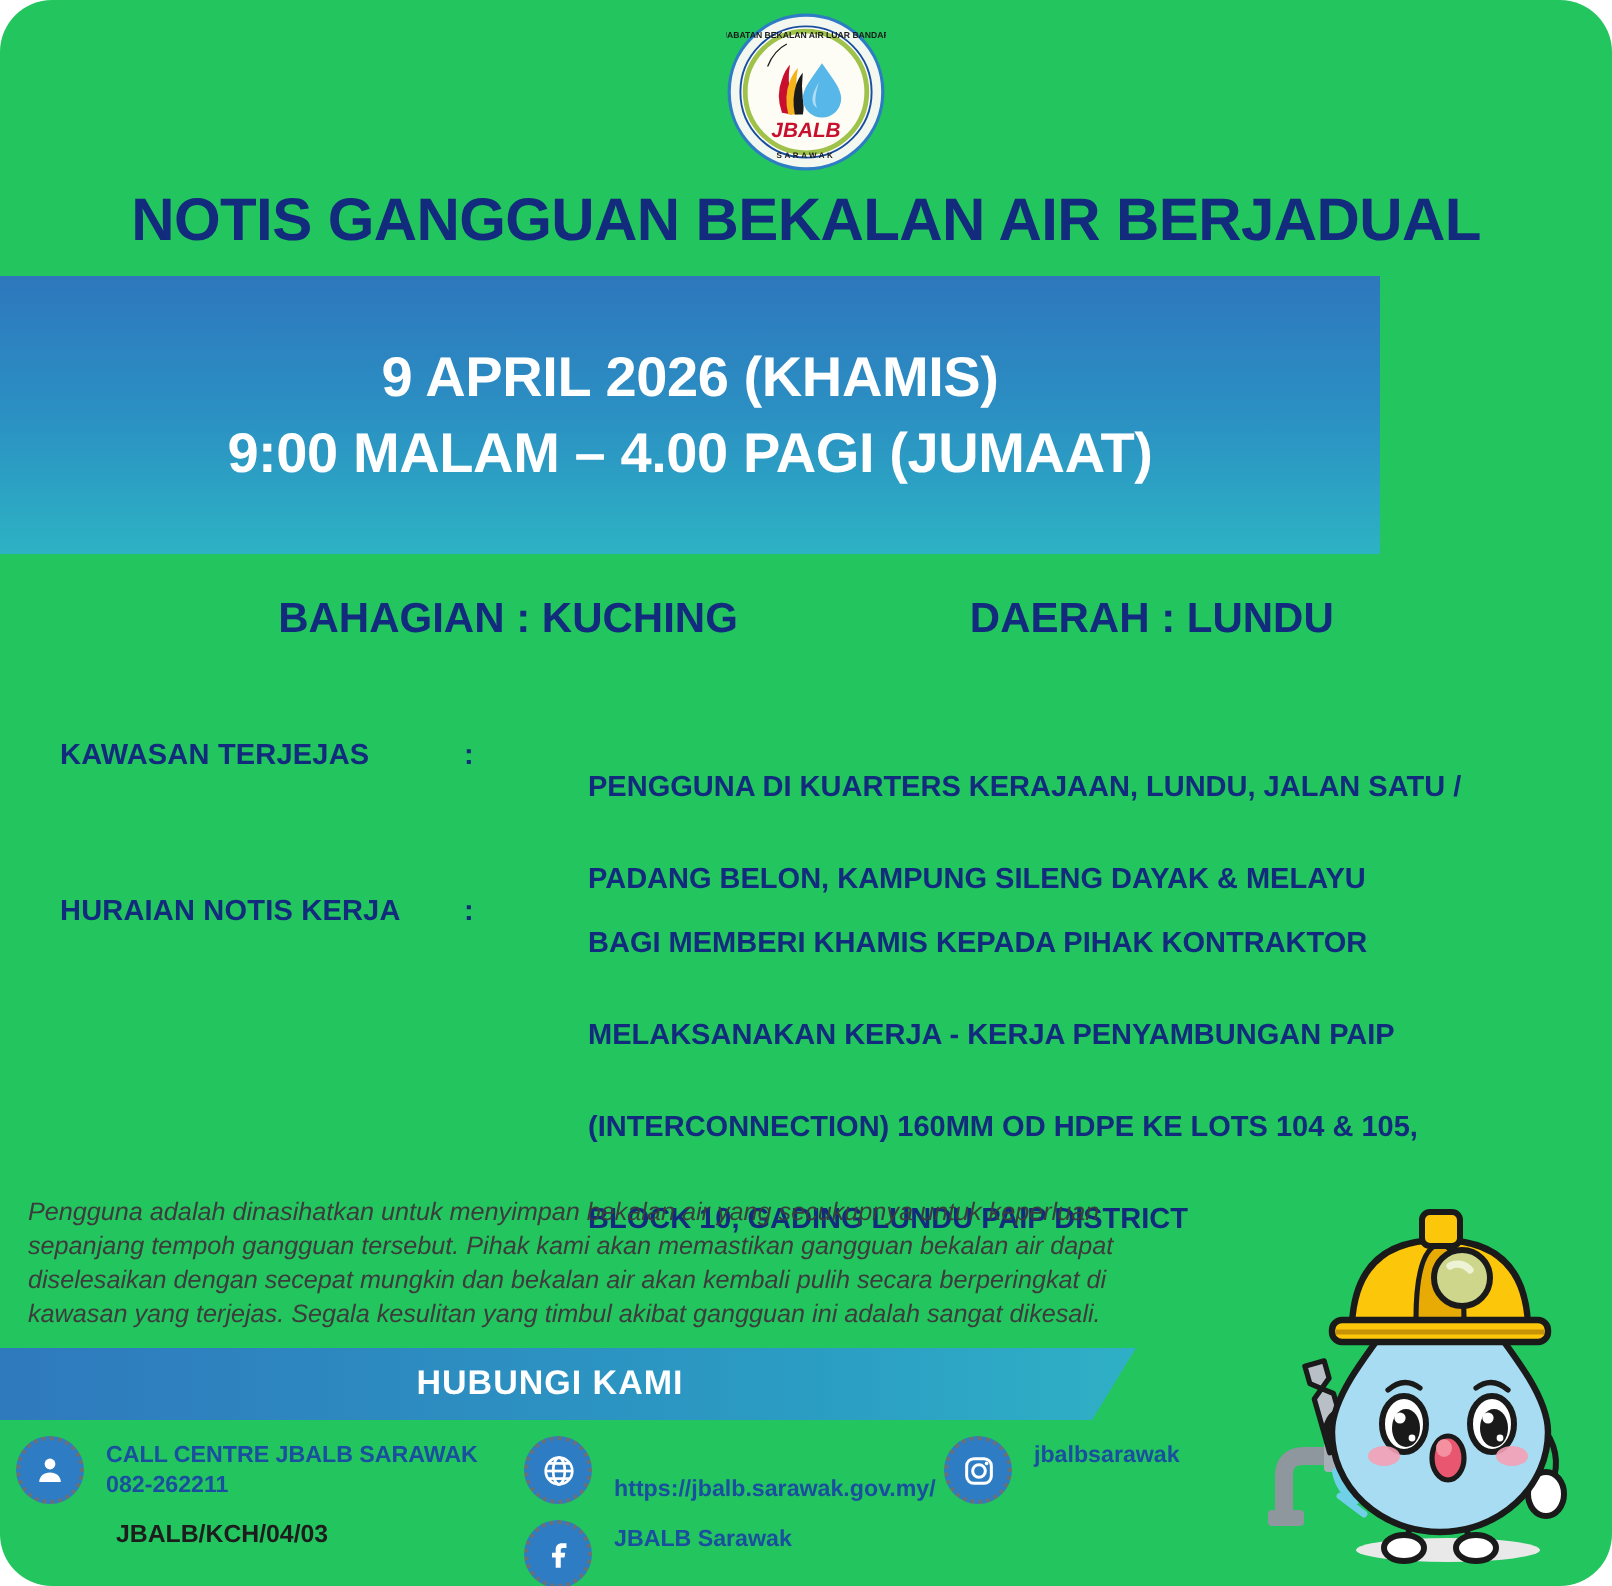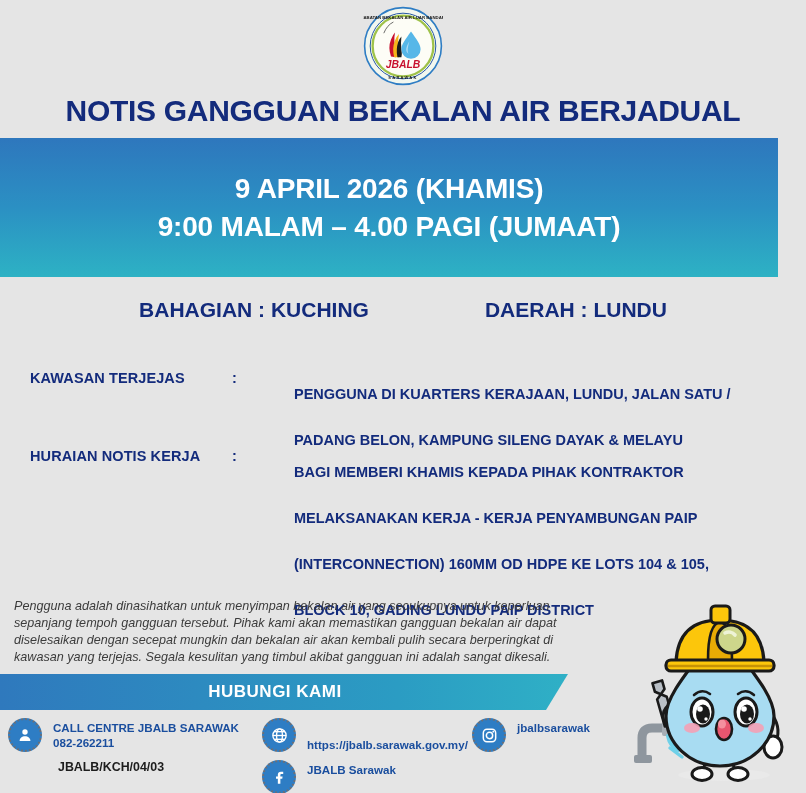--- a/index.html
+++ b/index.html
@@ -2,38 +2,38 @@
 <html><head>
 <meta charset="utf-8">
 <style>
   * { box-sizing: border-box; margin: 0; padding: 0; }
   html, body {
     width: 806px; height: 793px;
     background: #ffffff;
     font-family: "Liberation Sans", sans-serif;
     overflow: hidden;
   }
-  .page { position: relative; width: 806px; height: 793px; background: #e5e5e5; }
+  .page { position: relative; width: 806px; height: 793px; background: #22c55e; border-radius: 26px; }
 
   
   .logo-wrap { position: absolute; left: 0; top: 6px; width: 806px; display: flex; justify-content: center; }
   .logo { width: 80px; height: 80px; }
 
   
   .title {
     position: absolute; left: 0; top: 94px; width: 806px;
     text-align: center;
     font-size: 30px; font-weight: bold; letter-spacing: -0.3px;
     color: #132b7c;
     white-space: nowrap;
   }
 
   
   .date-band {
-    position: absolute; left: 0; top: 138px; width: 778px; height: 139px;
+    position: absolute; left: 0; top: 138px; width: 690px; height: 139px;
     background: linear-gradient(180deg, #2e77bd 0%, #2b90c3 50%, #2db2c4 100%);
     display: flex; flex-direction: column; align-items: center; justify-content: center;
     gap: 6px;
   }
   .date-line {
     color: #ffffff; font-weight: bold; font-size: 28px; letter-spacing: -0.2px;
     text-align: center; white-space: nowrap;
   }
 
   

